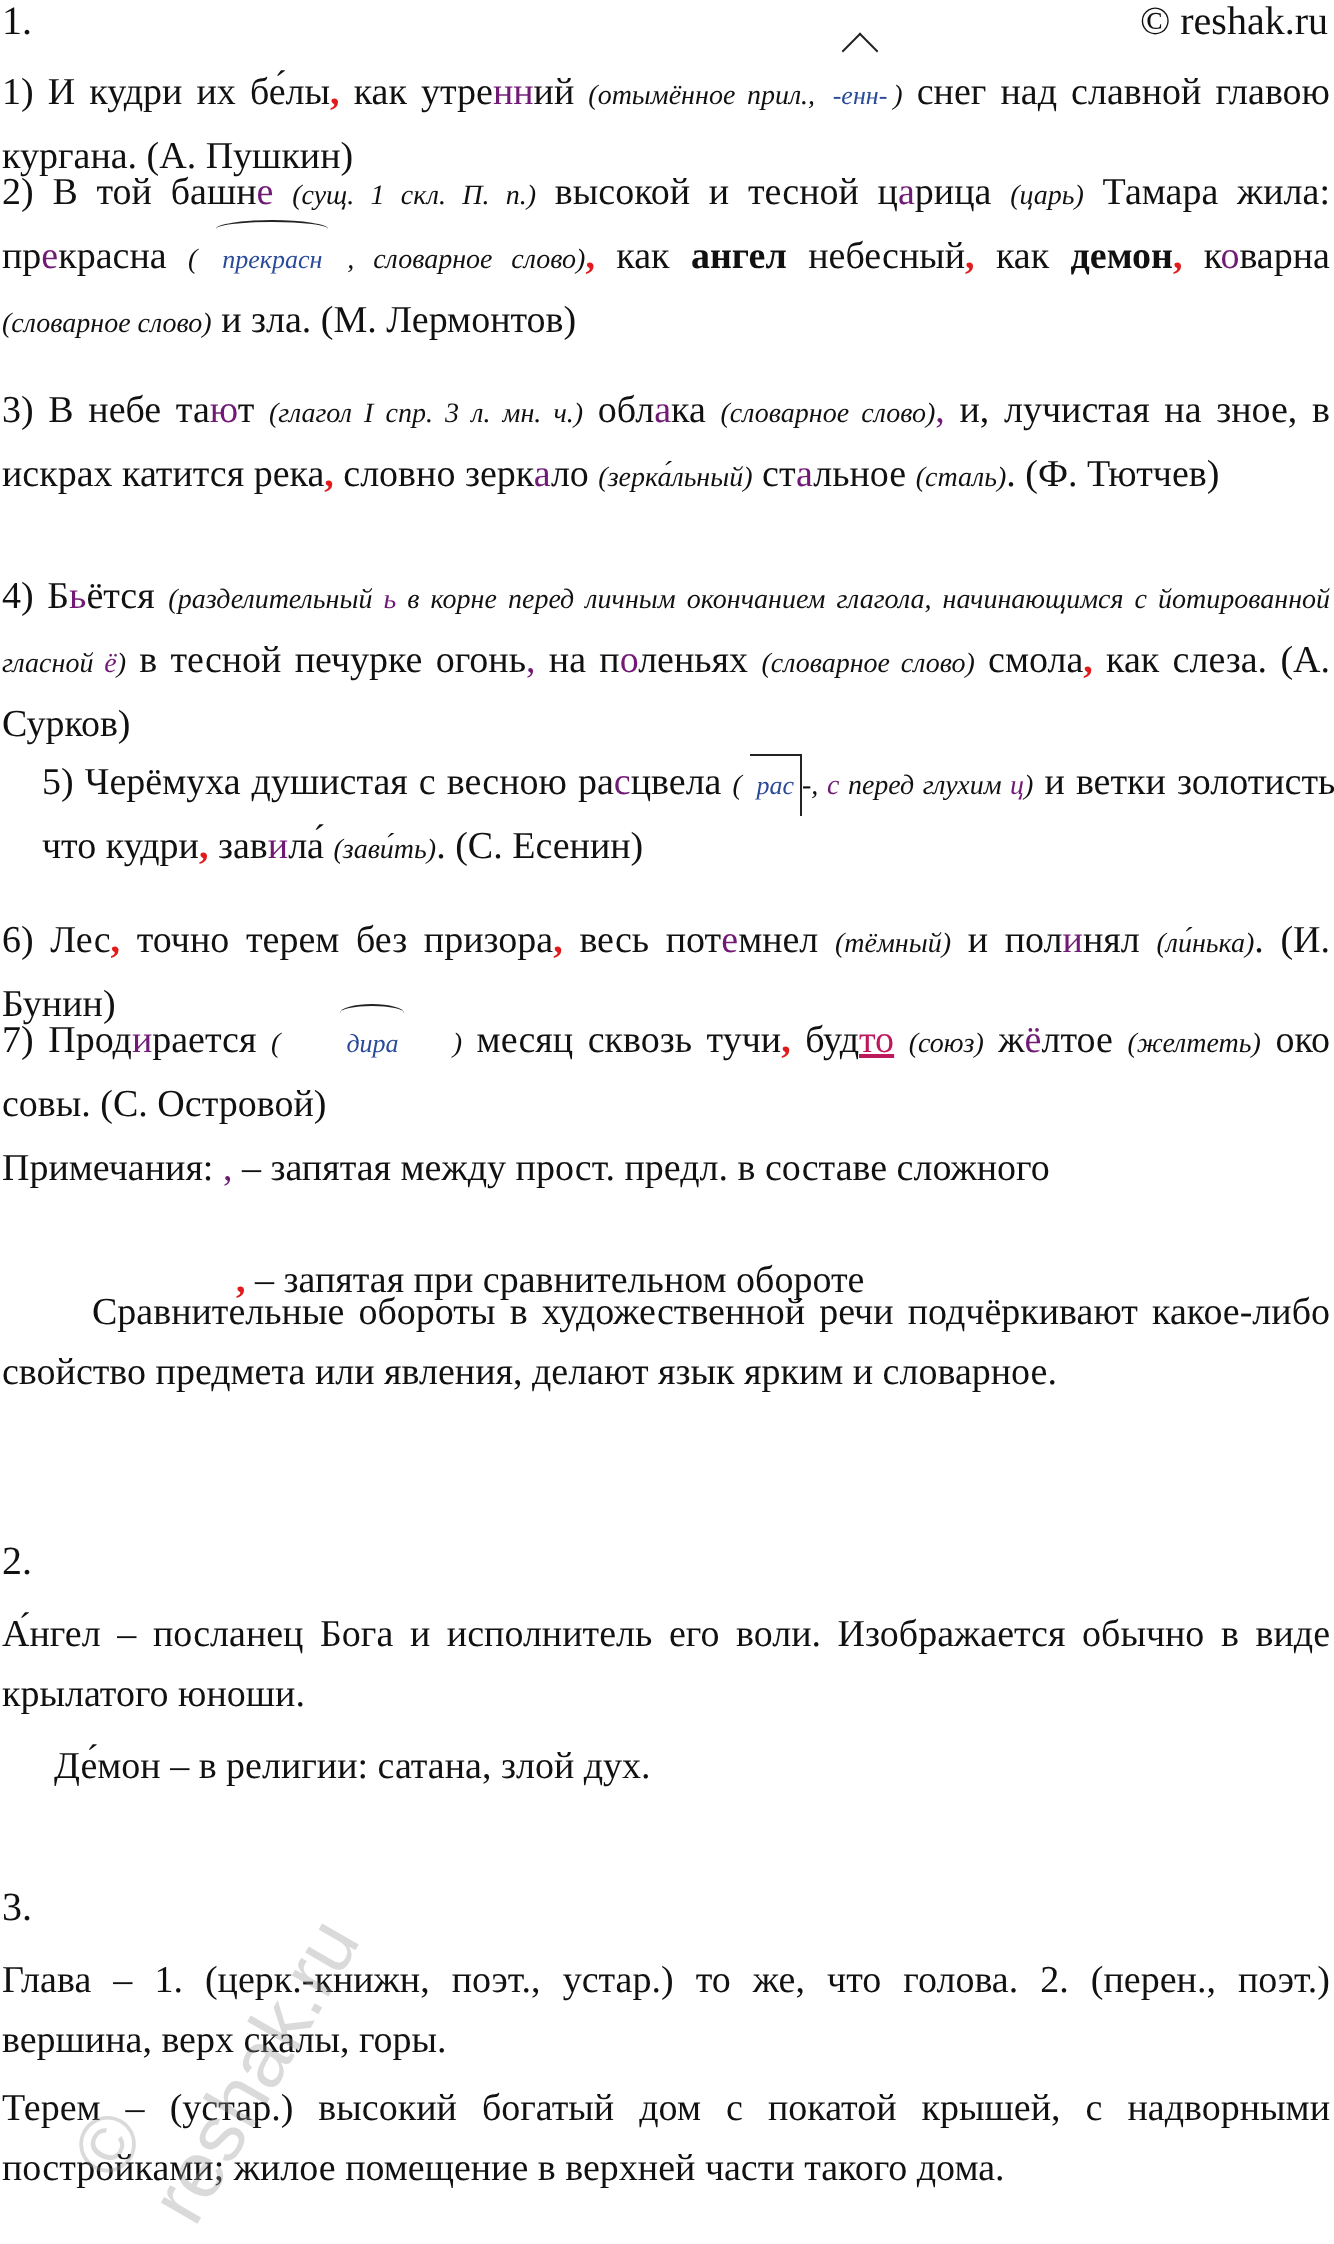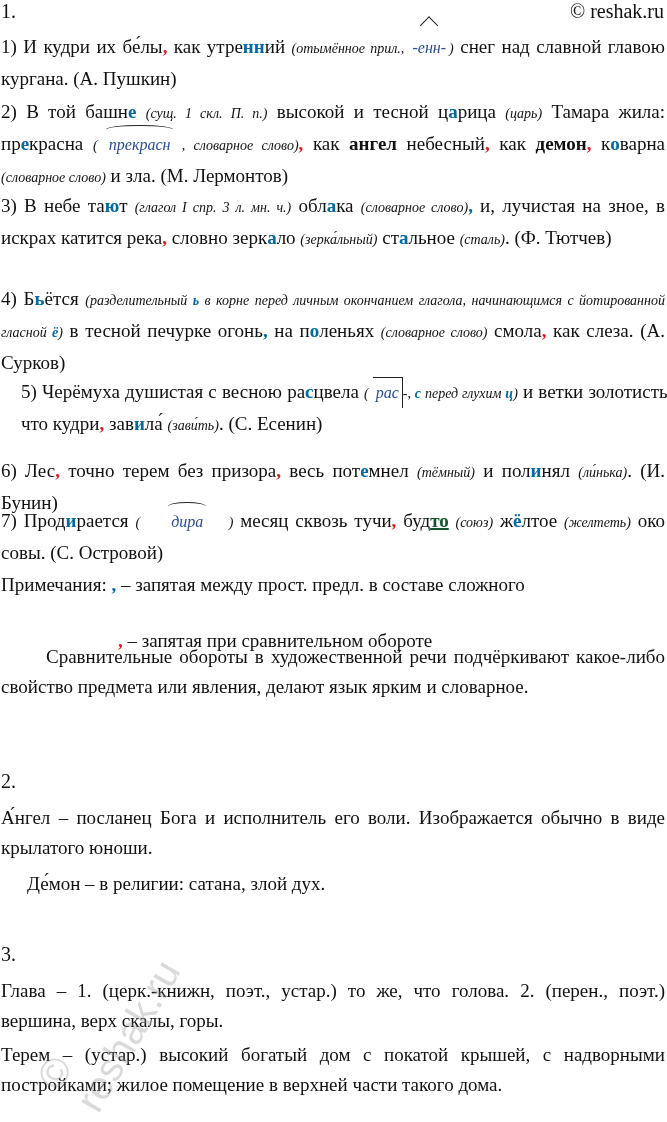--- a/index.html
+++ b/index.html
@@ -9,26 +9,26 @@
     }
     .page { position: absolute; left: 0; top: 0; width: 667px; }
     .hdr { position: absolute; top: 0; left: 0; width: 667px; height: 26px; }
     .hdr .num { position: absolute; left: 1px; top: 0; font-size: 20px; }
     .hdr .site { position: absolute; right: 3px; top: 0; font-size: 20px; }
     .para {
       position: absolute; left: 1px; width: 664px; line-height: 30px;
       text-align: justify; text-align-last: left;
     }
     .it { font-style: italic; font-size: 14px; }
-    .g { color: #0369a1; font-weight: bold; }
+    .g { color: #701a75; font-weight: normal; }
     .r { color: #e11b1b; font-weight: bold; }
     .b { font-weight: bold; }
-    .gu { color: #14532d; font-weight: bold; text-decoration: underline; text-decoration-thickness: 2px; margin-top: 23px; }
+    .gu { color: #be185d; font-weight: normal; text-decoration: underline; text-decoration-thickness: 2px; margin-top: 23px; }
     .morph {
-      display: inline-block; position: relative; font-style: italic; font-size: 16px;
+      display: inline-block; position: relative; font-style: italic; font-size: 13px;
       color: #2a4a9a; padding: 0 3px;
     }
     .arc-top::before {
       content: ""; position: absolute; left: 0; right: 0; top: -5px; height: 8px;
       border-top: 1.5px solid #222; border-radius: 50% 50% 0 0;
     }
     .hat::before {
       content: ""; position: absolute; left: 50%; top: -14px; width: 12px; height: 12px;
       border-left: 1.5px solid #222; border-top: 1.5px solid #222;
       transform: translateX(-50%) rotate(45deg);
@@ -49,21 +49,21 @@
 
   <div class="hdr">
     <span class="num">1.</span>
     <span class="site">© reshak.ru</span>
   </div>
 
   <div class="para" style="top:32px;">
     <span>1) </span><span>И кудри их бе́лы</span><span class="r">,</span><span> как утре</span><span class="g">нн</span><span>ий </span><span class="it">(отымённое прил., </span><span class="morph hat">-енн-</span><span class="it">)</span><span> снег над славной главою кургана. (А. Пушкин)</span>
   </div>
 
-  <div class="para" style="top:97px;">
+  <div class="para" style="top:82px;">
     <span>2) </span><span>В той башн</span><span class="g">е</span><span> </span><span class="it">(сущ. 1 скл. П. п.)</span><span> высокой и тесной ц</span><span class="g">а</span><span>рица </span><span class="it">(царь)</span><span> Тамара жила: пр</span><span class="g">е</span><span>красна </span><span class="it">( </span><span class="morph arc-top">прекрасн</span><span class="it"> , словарное слово)</span><span class="r">,</span><span> как </span><span class="b">ангел</span><span> небесный</span><span class="r">,</span><span> как </span><span class="b">демон</span><span class="r">,</span><span> к</span><span class="g">о</span><span>варна </span><span class="it">(словарное слово)</span><span> и зла. (М. Лермонтов)</span>
   </div>
 
   <div class="para" style="top:191px;">
     <span>3) </span><span>В небе та</span><span class="g">ю</span><span>т </span><span class="it">(глагол I спр. 3 л. мн. ч.)</span><span> обл</span><span class="g">а</span><span>ка </span><span class="it">(словарное слово)</span><span class="g">,</span><span> и, лучистая на зное, в искрах катится река</span><span class="r">,</span><span> словно зерк</span><span class="g">а</span><span>ло </span><span class="it">(зерка́льный)</span><span> ст</span><span class="g">а</span><span>льное </span><span class="it">(сталь)</span><span>. (Ф. Тютчев)</span>
   </div>
 
   <div class="para" style="top:284px;">
     <span>4) </span><span>Б</span><span class="g">ь</span><span>ётся </span><span class="it">(разделительный </span><span class="it g">ь</span><span class="it"> в корне перед личным окончанием глагола, начинающимся с йотированной гласной </span><span class="it g">ё</span><span class="it">)</span><span> в тесной печурке огонь</span><span class="g">,</span><span> на п</span><span class="g">о</span><span>леньях </span><span class="it">(словарное слово)</span><span> смола</span><span class="r">,</span><span> как слеза. (А. Сурков)</span>
   </div>

